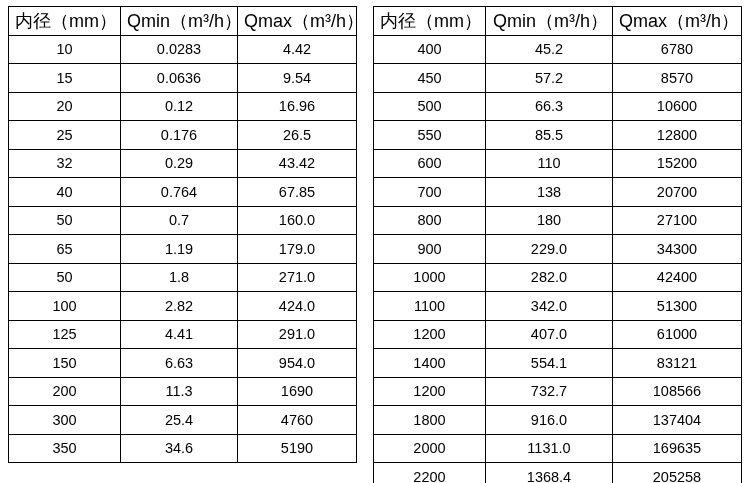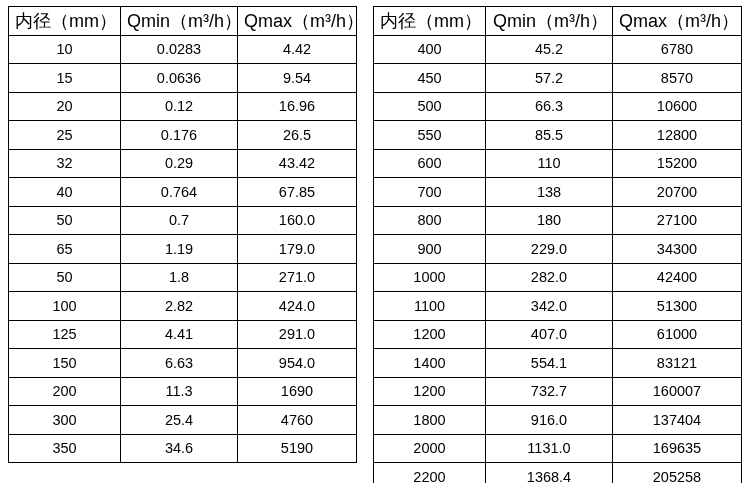--- a/index.html
+++ b/index.html
@@ -224,21 +224,21 @@
           <td>61000</td>
         </tr>
         <tr>
           <td>1400</td>
           <td>554.1</td>
           <td>83121</td>
         </tr>
         <tr>
           <td>1200</td>
           <td>732.7</td>
-          <td>160007</td>
+          <td>108566</td>
         </tr>
         <tr>
           <td>1800</td>
           <td>916.0</td>
           <td>137404</td>
         </tr>
         <tr>
           <td>2000</td>
           <td>1131.0</td>
           <td>169635</td>

